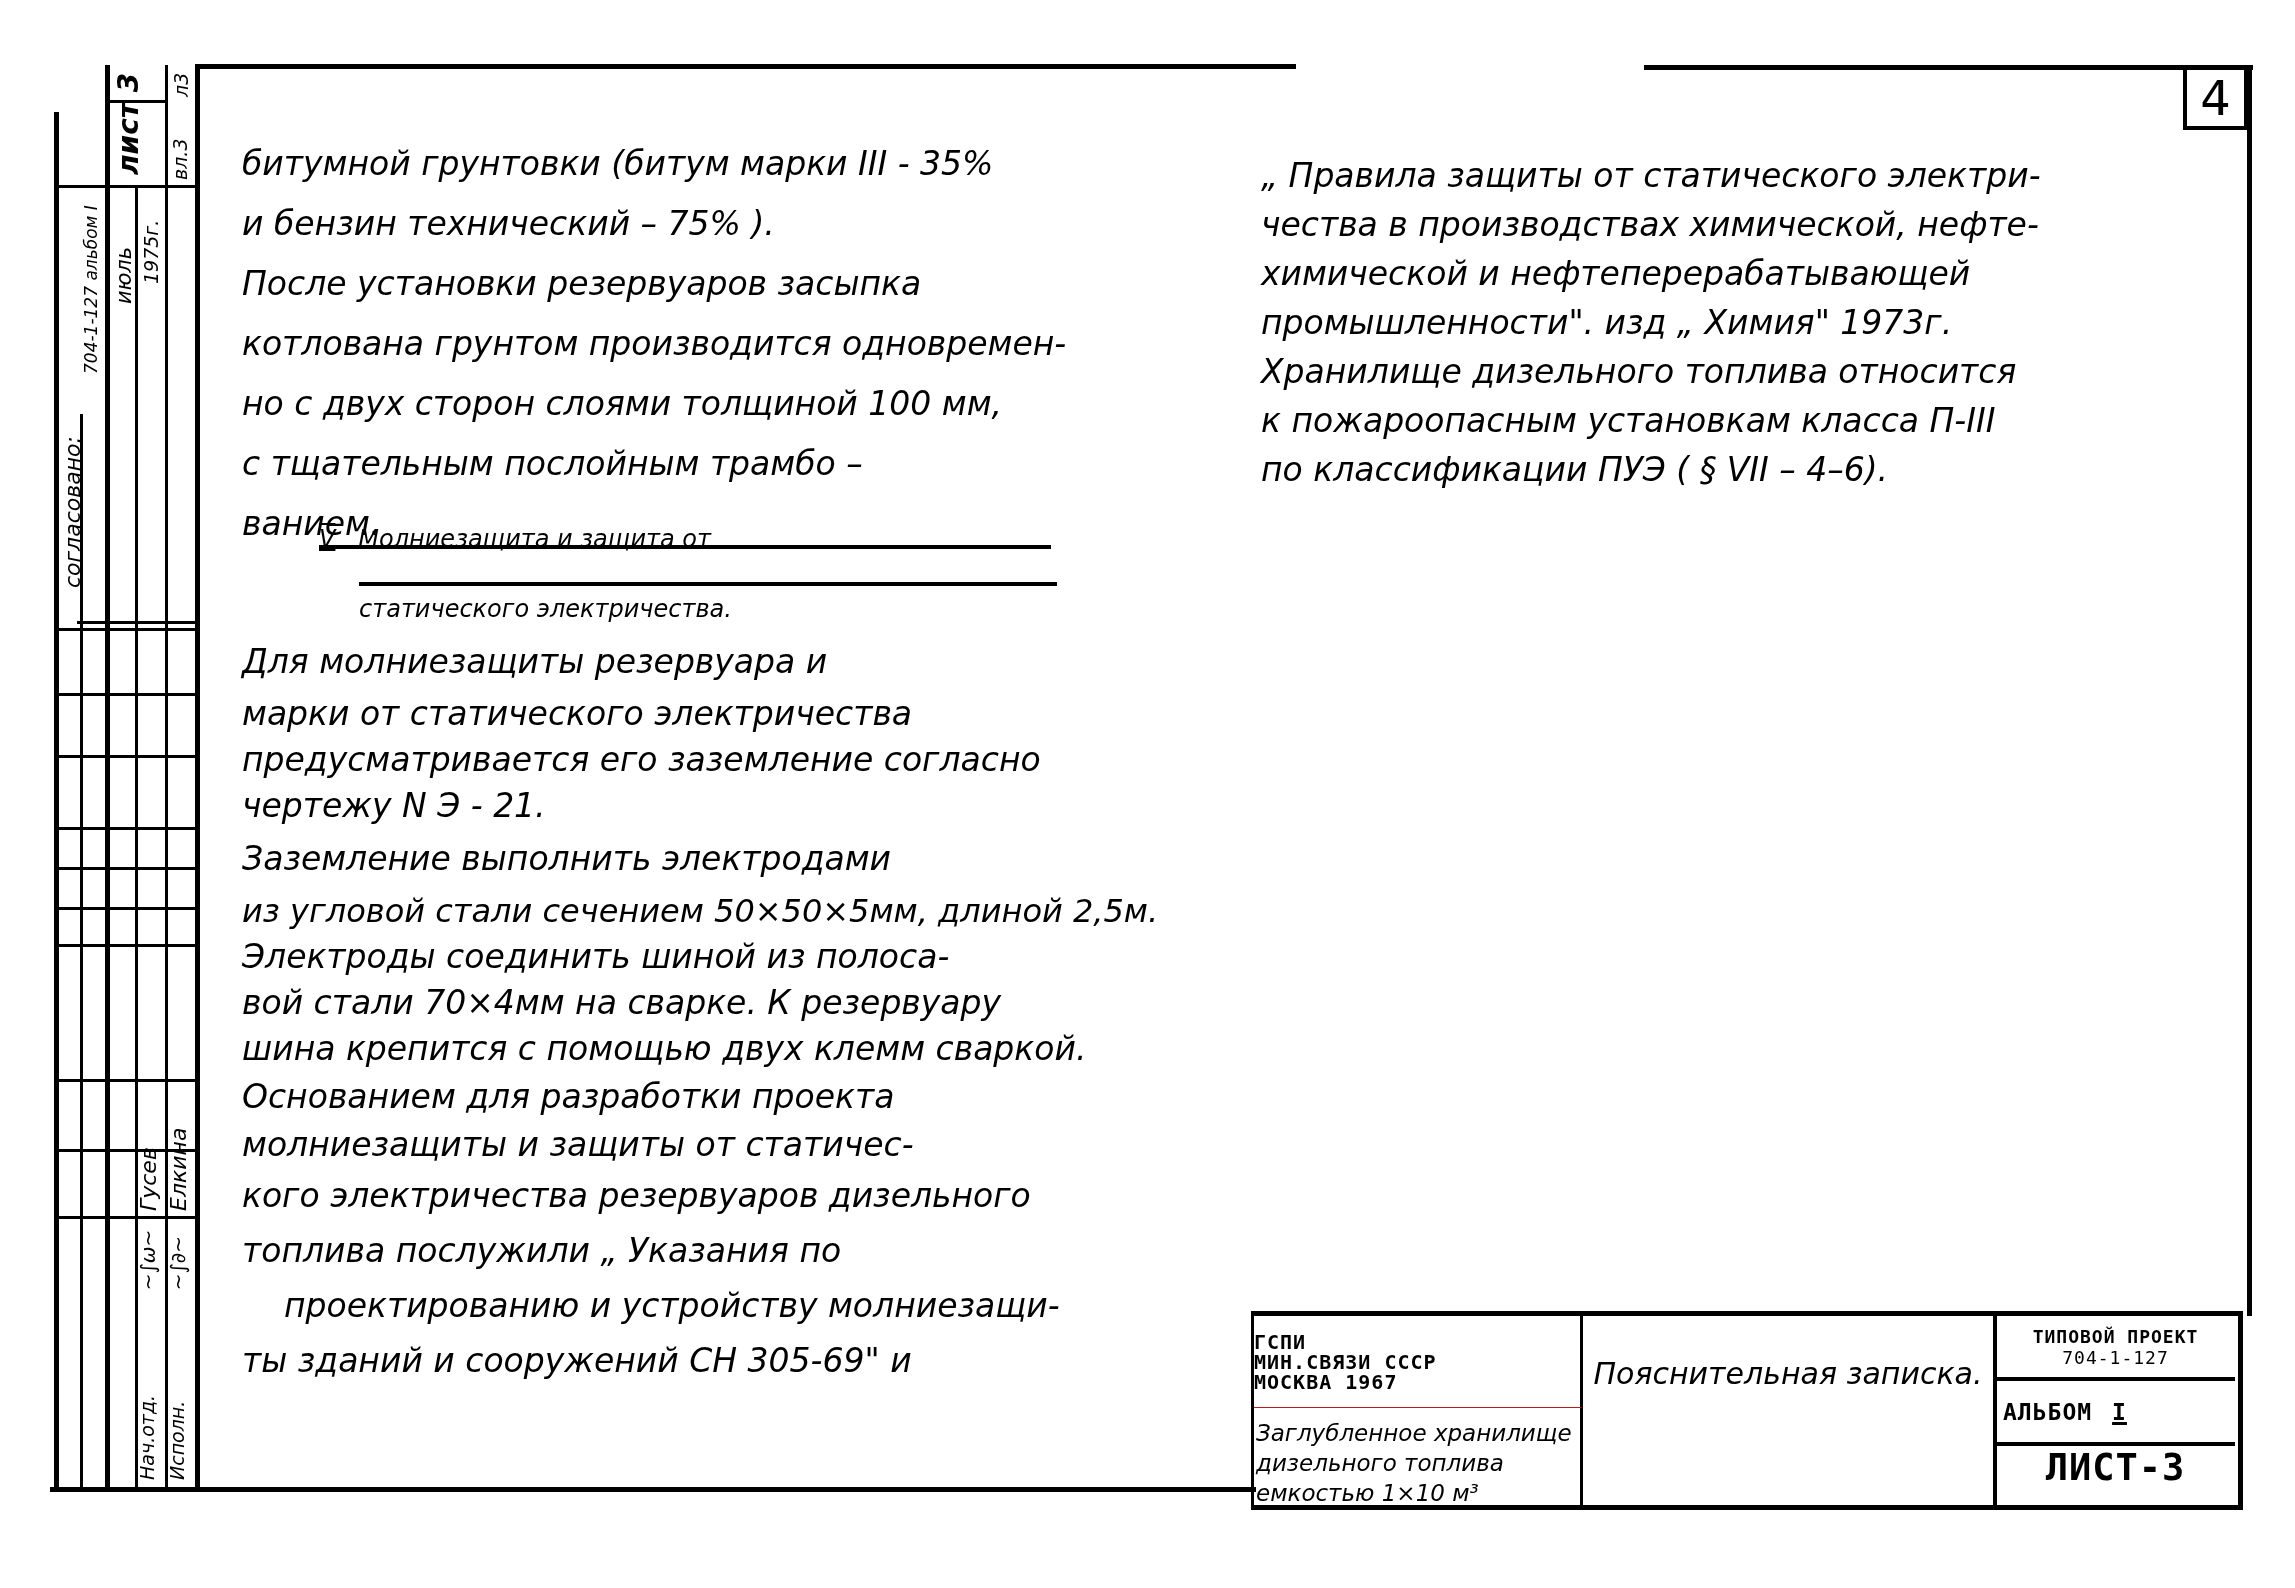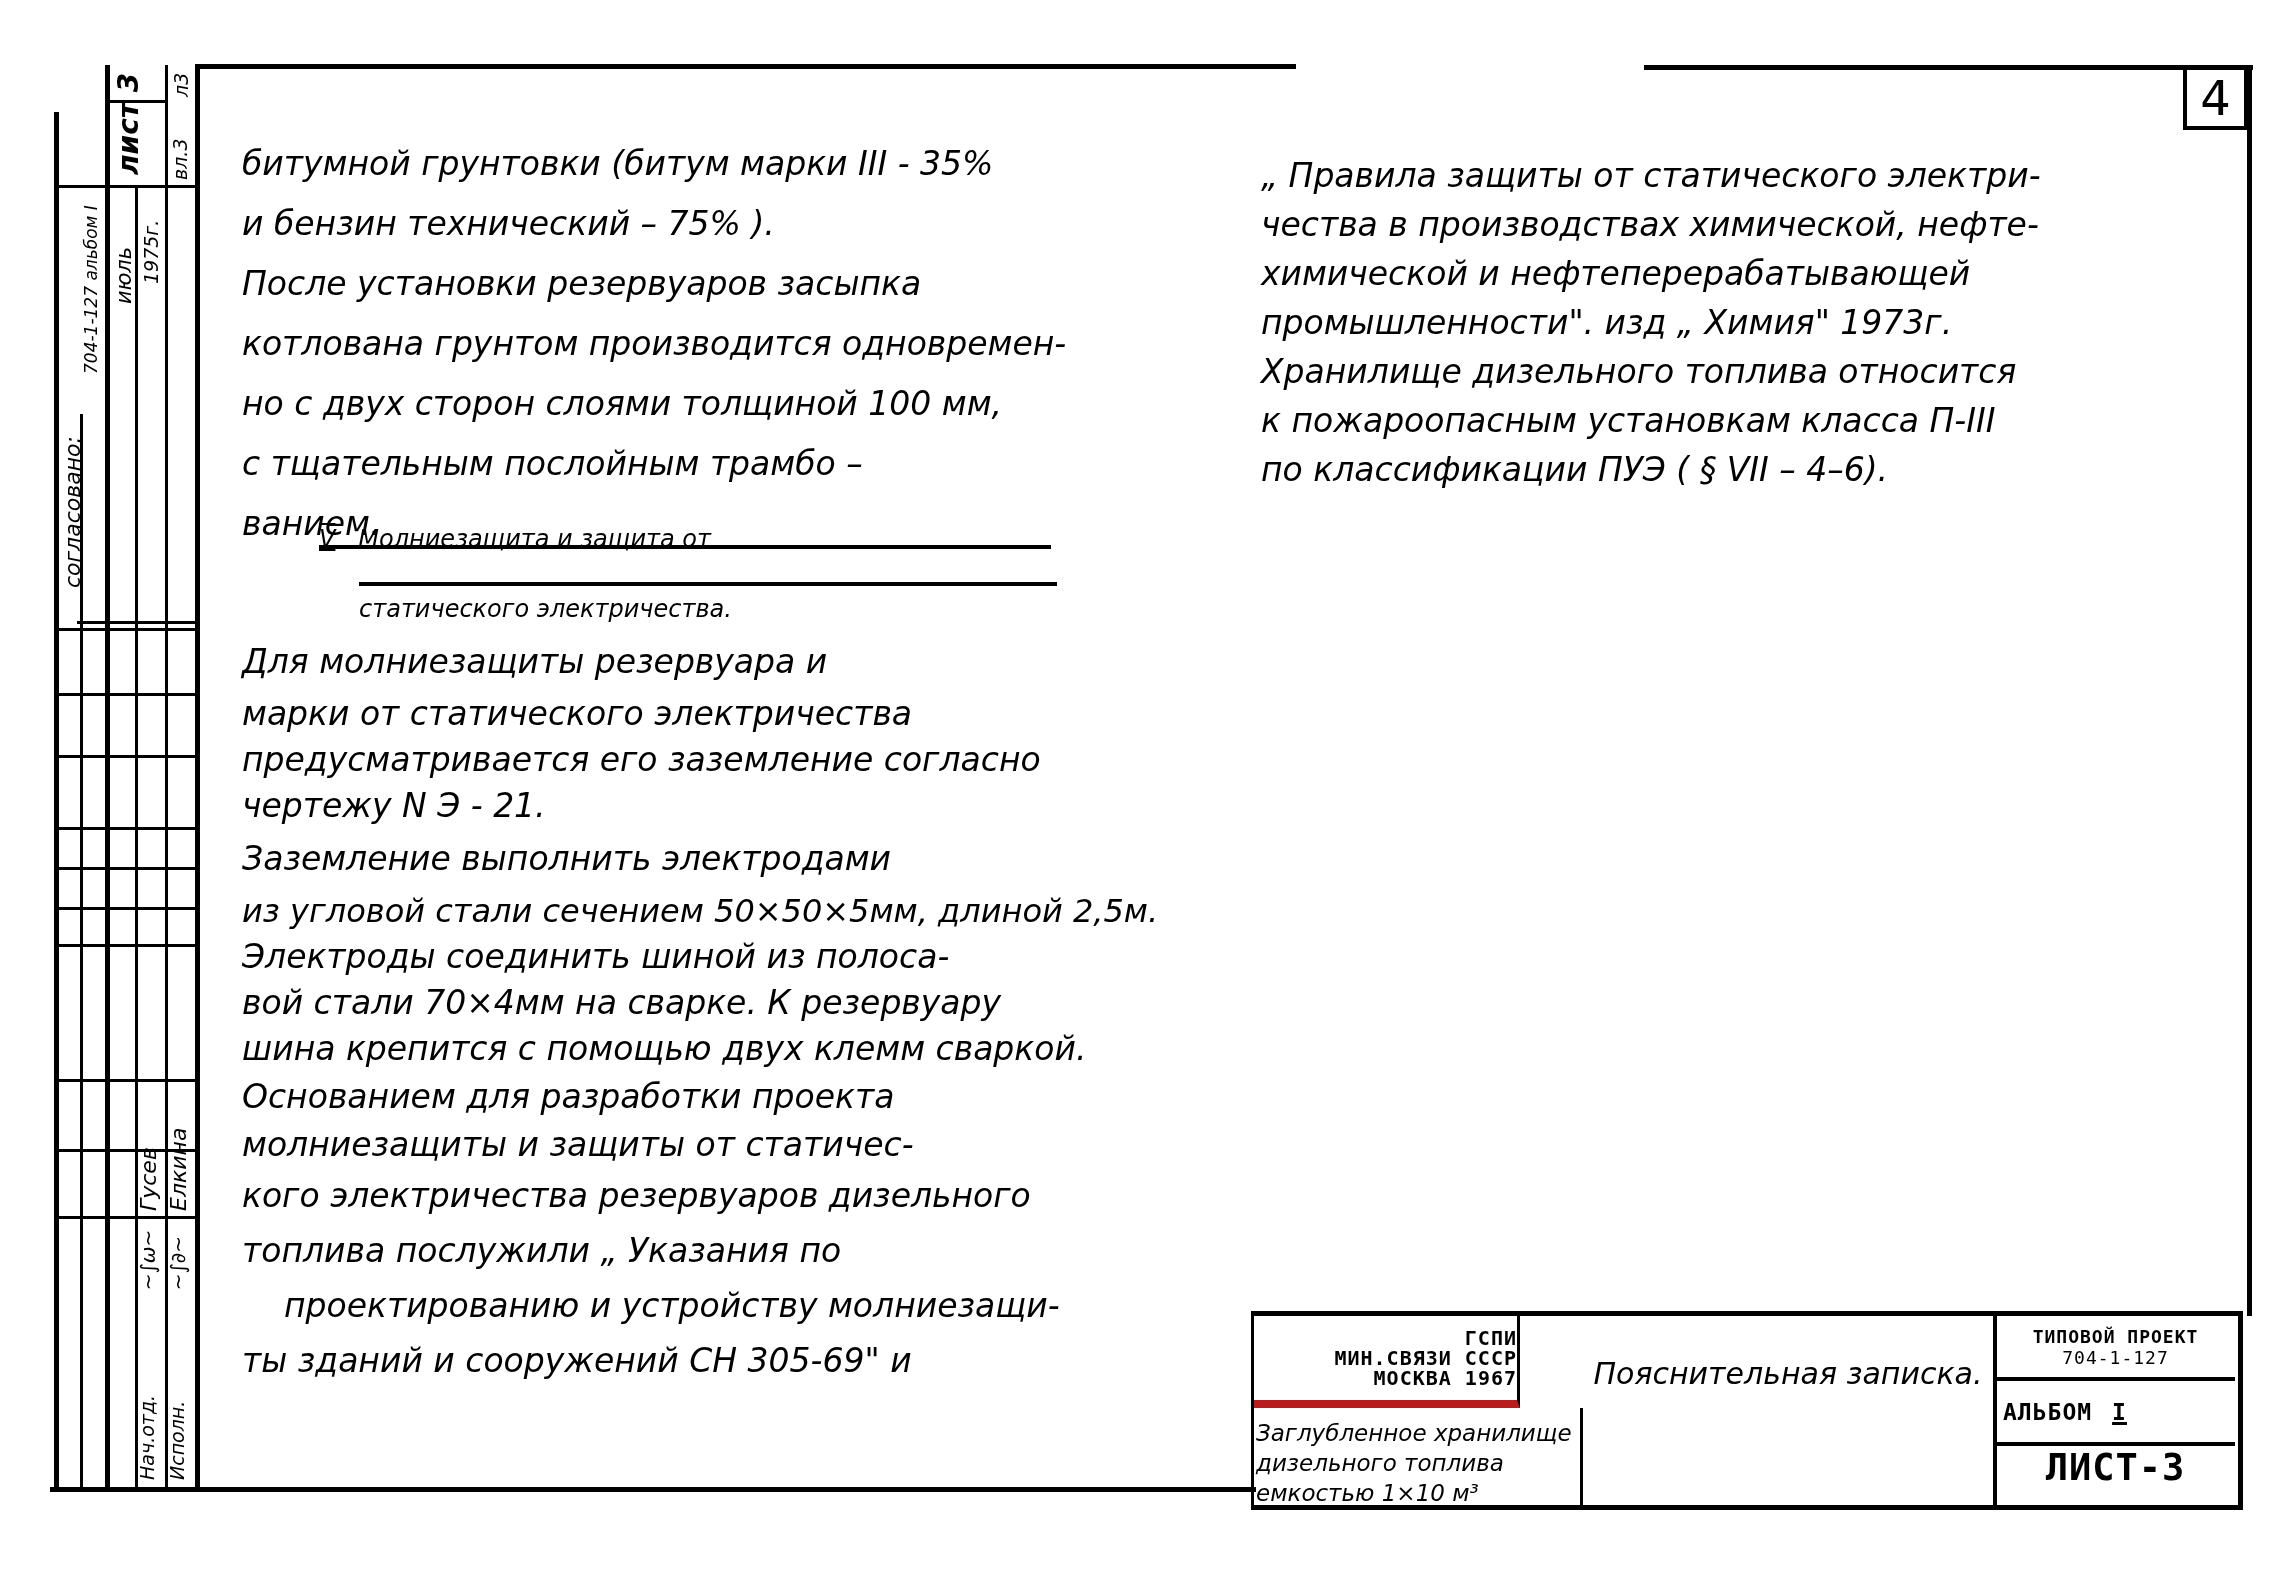--- a/index.html
+++ b/index.html
@@ -25,22 +25,22 @@
   #right-col { left: 1261px; top: 134px; width: 992px; }
 
   .heading { position: absolute; left: 319px; top: 504px; font-size: 24px; }
   .heading .h-line { white-space: nowrap; line-height: 70px; }
   .underline { height: 3.5px; background: #000; position: absolute; }
 
   
   #title-block { position: absolute; left: 1251px; top: 1311px; width: 992px; height: 199px;
     border-top: 5px solid #000; border-left: 3px solid #000; border-bottom: 5px solid #000; border-right: 5px solid #000; box-sizing: border-box; }
   .tb-cell { position: absolute; box-sizing: border-box; }
-  .tb-org { left: 0; top: 0; width: 266px; height: 92px; border-right: 3px solid #000; border-bottom: 8px solid #b91c1c;
-    display: flex; flex-direction: column; align-items: flex-end; justify-content: center; font-size: 20px; line-height: 20px; }
+  .tb-org { left: 0; top: 0; width: 329px; height: 92px; border-right: 3px solid #000; border-bottom: 1px solid #b91c1c;
+    display: flex; flex-direction: column; align-items: flex-start; justify-content: center; font-size: 20px; line-height: 20px; }
   .tb-object { left: 0; top: 92px; width: 329px; height: 102px; border-right: 3px solid #000;
     padding: 10px 0 0 2px; font-size: 23px; line-height: 30px; }
   .tb-doc { left: 329px; top: 0; width: 414px; height: 194px; border-right: 4px solid #000;
     padding-top: 40px; text-align: center; font-size: 30px; }
   .tb-project { left: 742px; top: 0; width: 239px; height: 65px; border-bottom: 4px solid #000;
     display: flex; flex-direction: column; align-items: center; justify-content: center; font-size: 18px; line-height: 21px; }
   .tb-album { left: 742px; top: 65px; width: 239px; height: 65px; border-bottom: 4px solid #000;
     display: flex; align-items: center; padding-left: 7px; font-size: 23px; }
   .tb-sheet { left: 742px; top: 130px; width: 239px; height: 65px;
     display: flex; align-items: flex-start; justify-content: center; font-size: 37px; }

